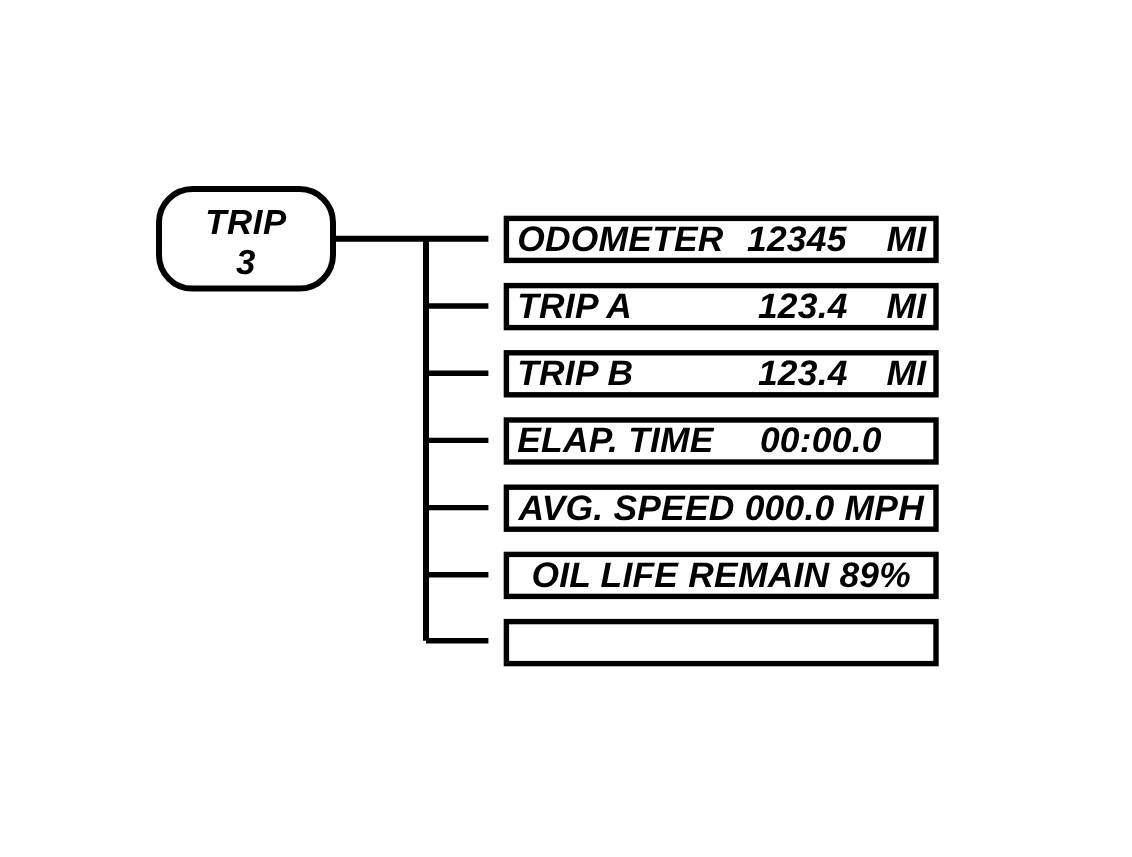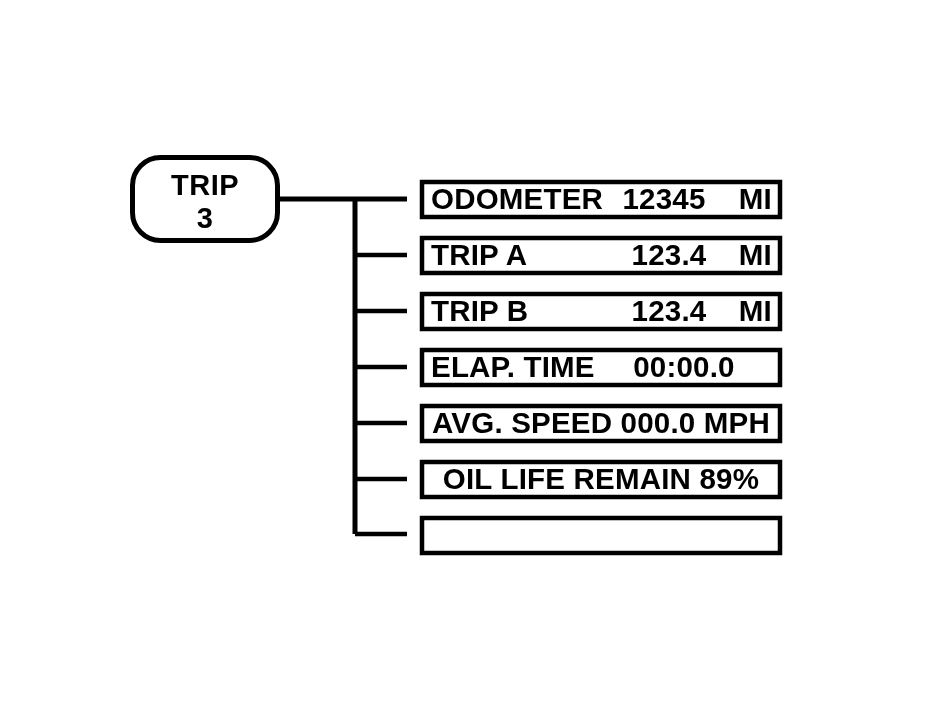--- a/index.html
+++ b/index.html
@@ -12,20 +12,21 @@
     width: 943px;
     height: 714px;
     font-family: "Liberation Sans", sans-serif;
     color: #000000;
     overflow: hidden;
   }
   #diagram-root {
     position: relative;
     width: 943px;
     height: 592px;
+    font-style: italic;
   }
   svg#diagram {
     display: block;
     width: 943px;
     height: 714px;
   }
   .node-shape {
     fill: #ffffff;
     stroke: #000000;
     stroke-width: 5;

